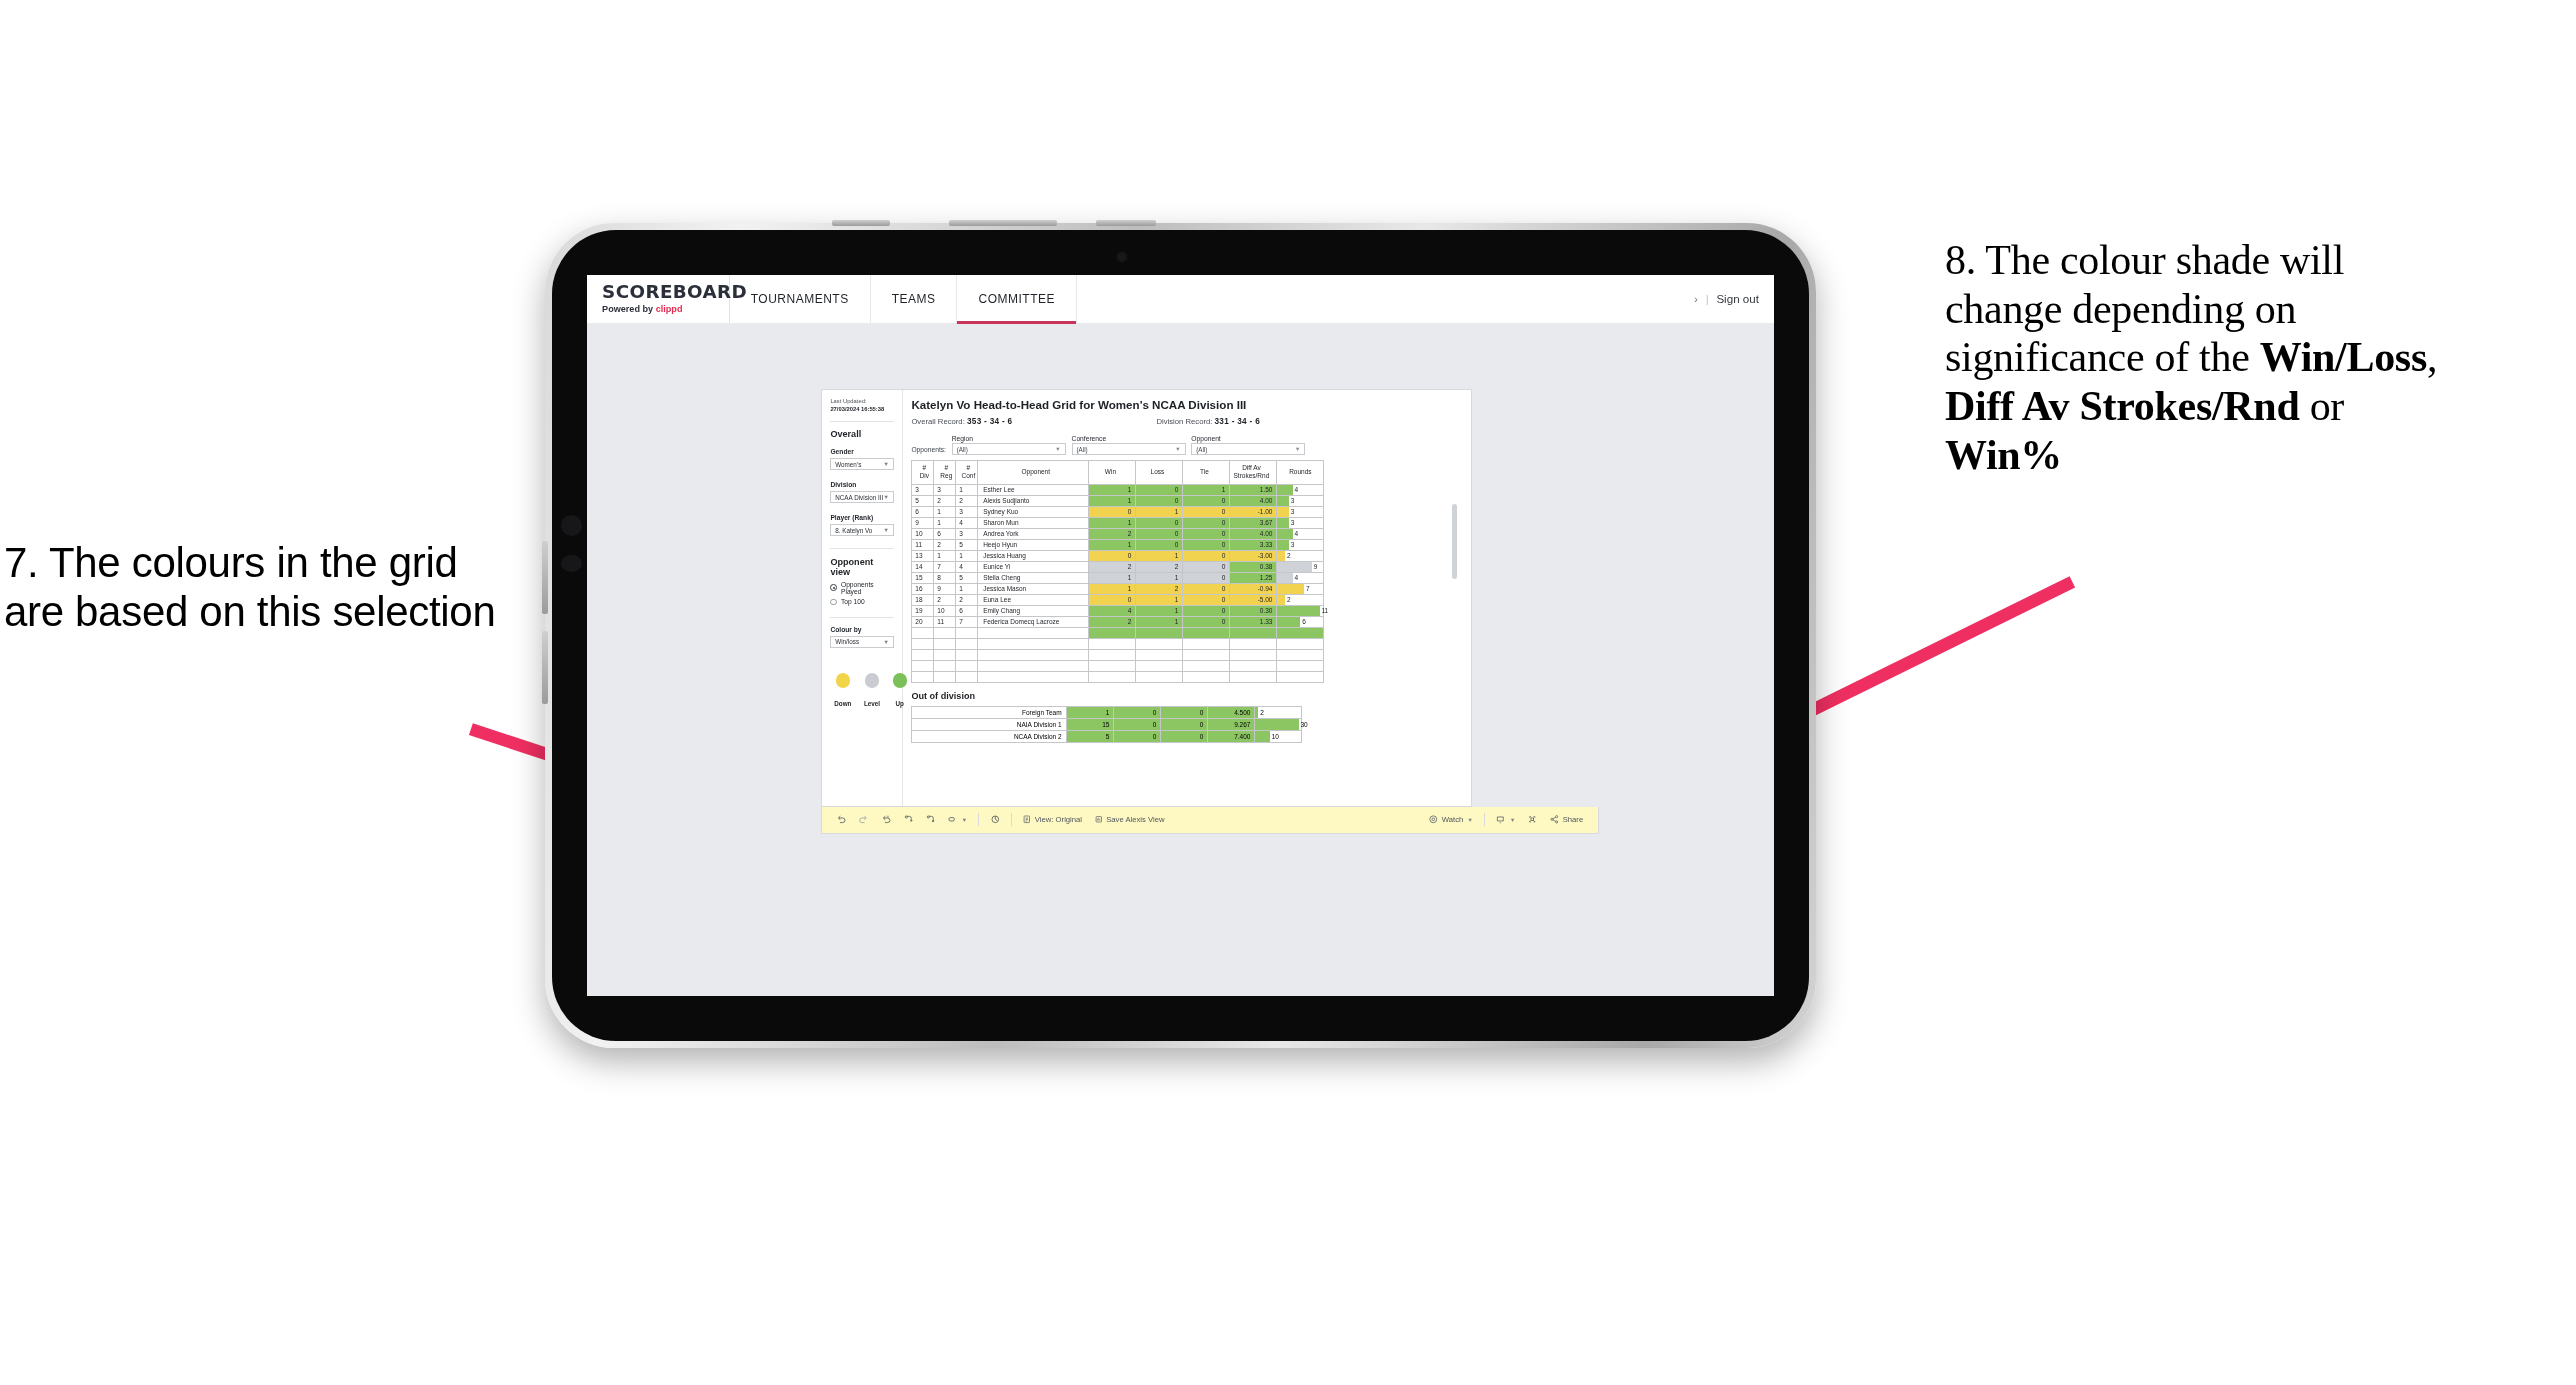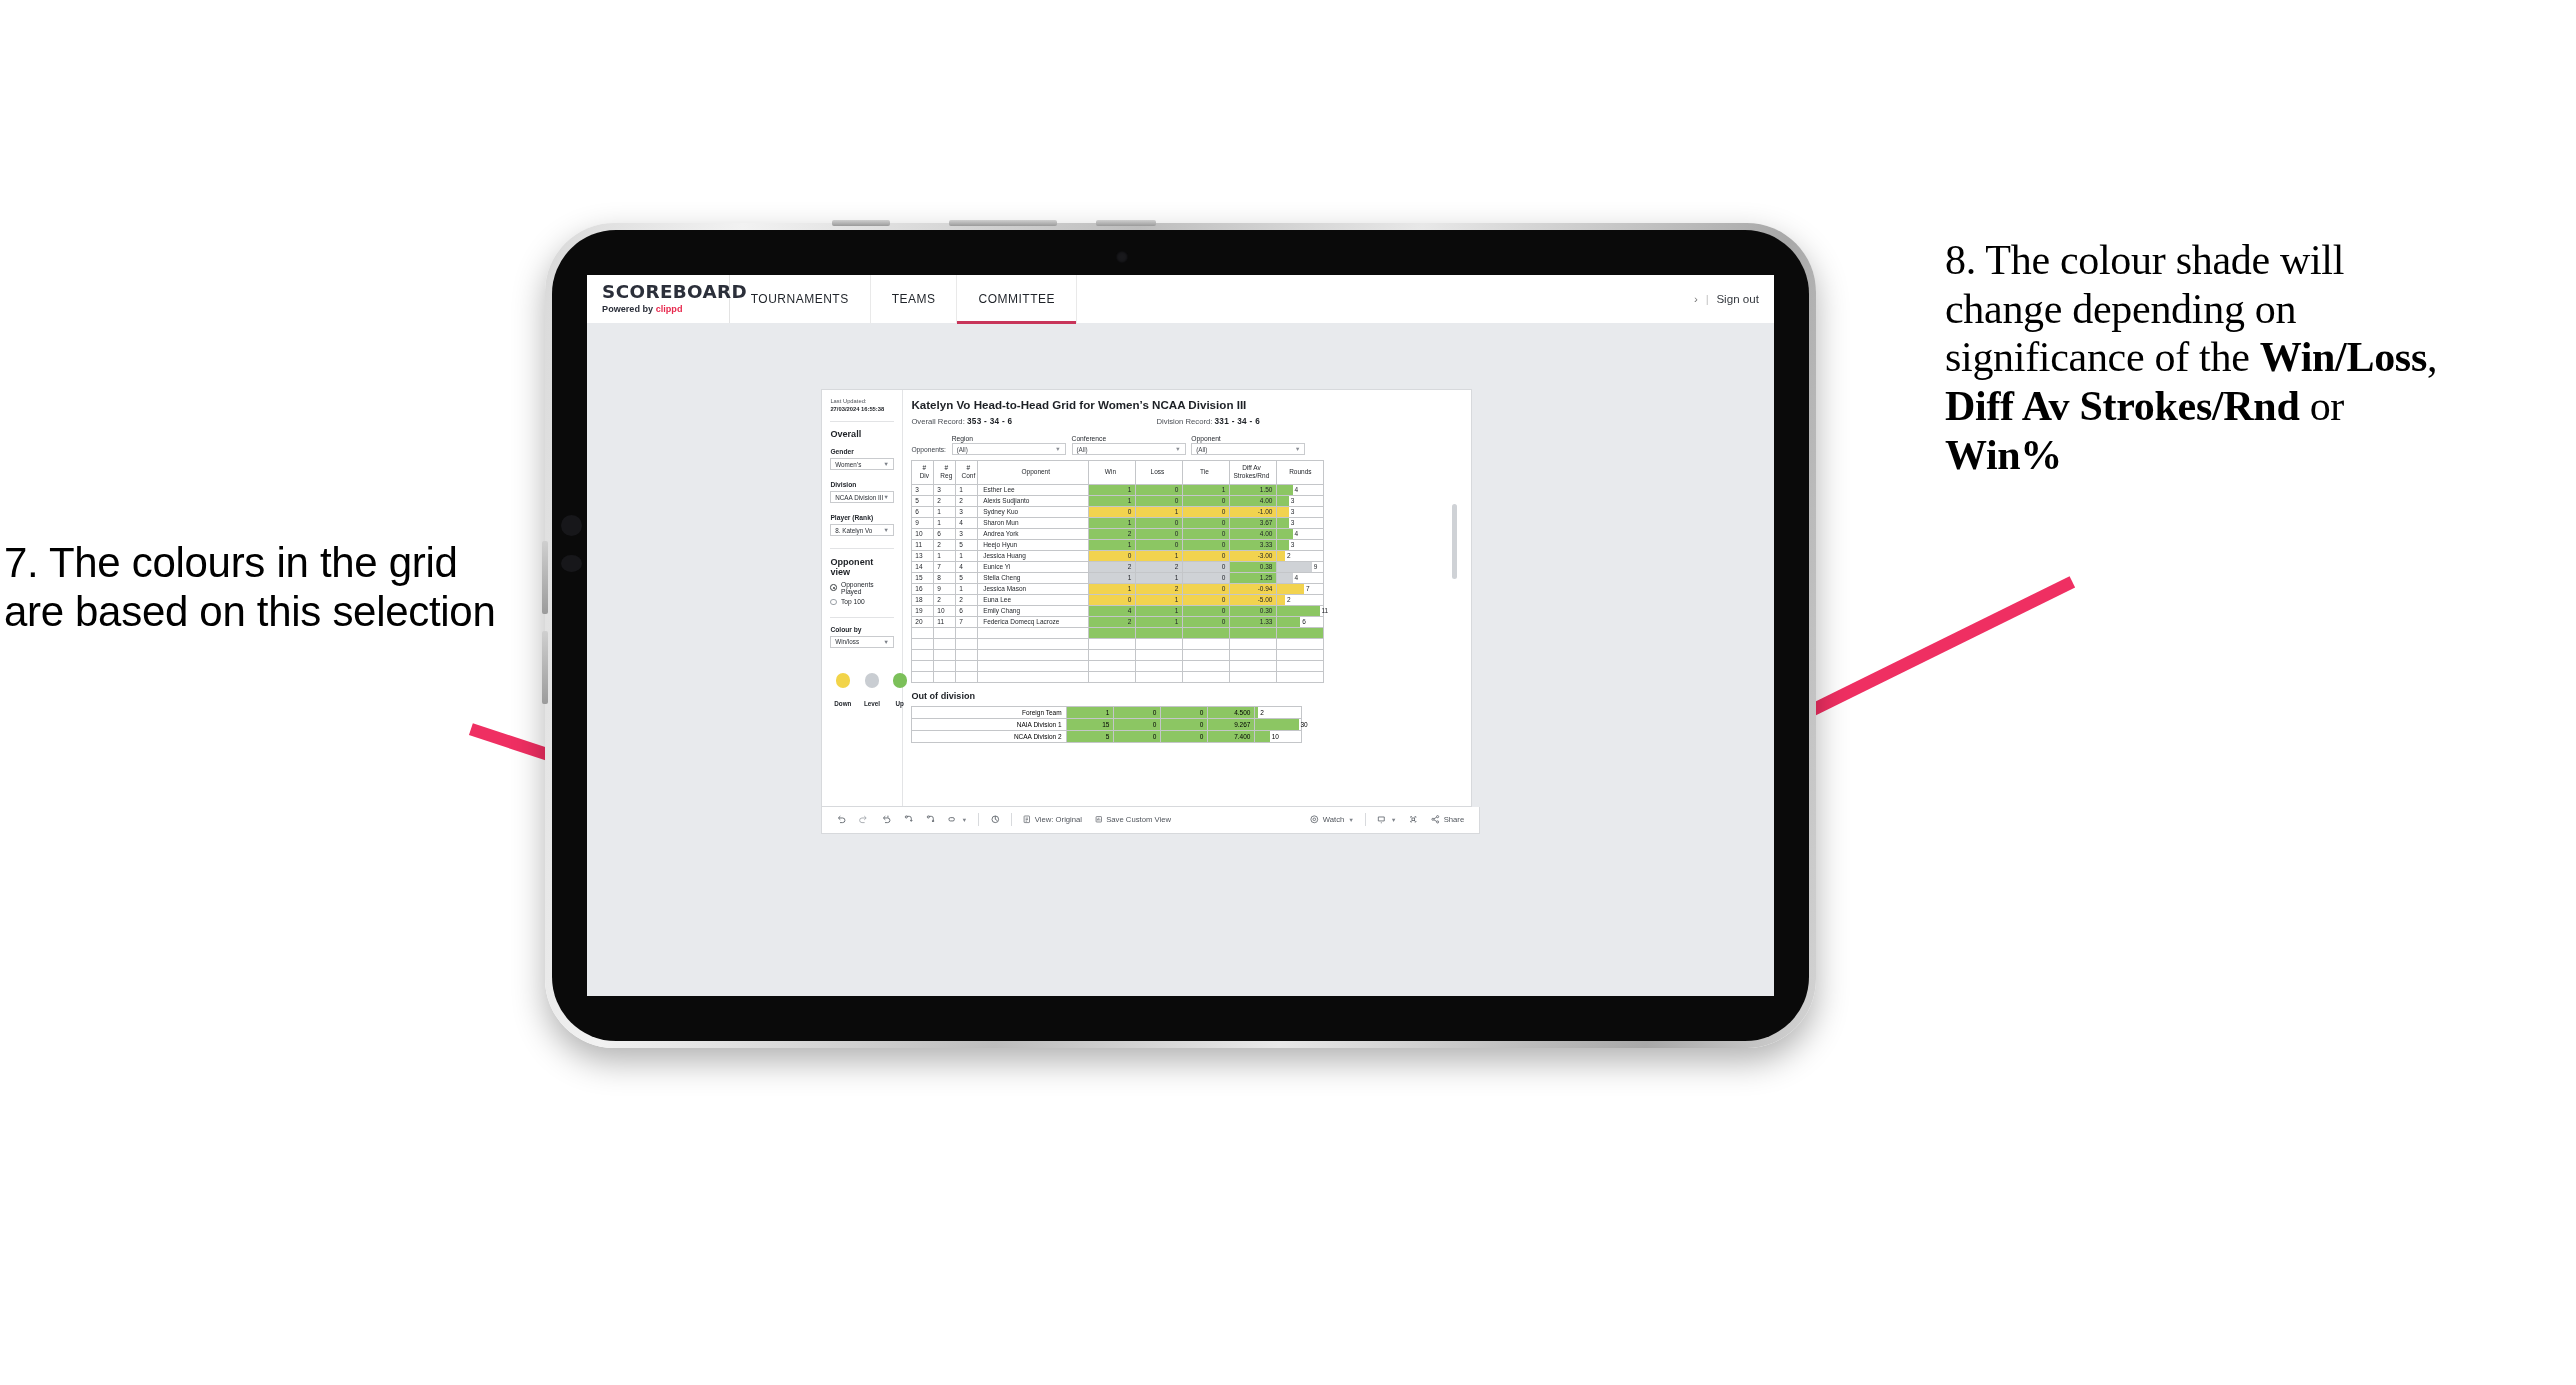--- a/index.html
+++ b/index.html
@@ -201,22 +201,22 @@
   }
 
   
   .ood-title { font-size:9.1px; color:#1d2025; font-weight:bold; margin:8.7px 0 4.8px; }
   table.ood { border-collapse:collapse; font-size:6.5px; table-layout:fixed; }
   table.ood td { border:1px solid #c4c6c9; height:12px; padding:0; }
   .ood .c-name { width:155px; text-align:right; padding-right:4.8px !important; background:#fff; }
 
   
   .toolbar {
-    position:absolute; left:234px; top:447px; width:659px; height:27px;
-    background:#ffffff; border:1px solid #d7d9dc; border-top:none;
+    position:absolute; left:234px; top:447px; width:778px; height:27px;
+    background:#fef9c3; border:1px solid #d7d9dc; border-top:none;
     display:flex; align-items:center; padding:0 8.7px; gap:0;
     font-size:7.7px; color:#42474e;
   }
   .tb { display:flex; align-items:center; gap:2.9px; padding:0 5.8px; color:#50555c; }
   .tb svg { display:block; }
   .tb-sep { width:1px; height:12.5px; background:#d8dadd; margin:0 4.8px; }
   .tb-grow { margin-left:auto;text-align:center; }
   .tb-caret { font-size:5.8px; color:#80858c; margin-left:1px; }
 </style>
 </head>
@@ -718,21 +718,21 @@
                     <rect x="3.5" y="2.5" width="9" height="11" rx="1"></rect>
                     <path d="M6 6h4M6 8.5h4M6 11h2.5"></path>
                   </svg>
                 <span>View: Original</span>
               </span>
               <span class="tb">
                 <svg width="9.6" height="10.6" viewBox="0 0 16 16" fill="none" stroke="#5a5f66" stroke-width="1.2">
                     <rect x="3.5" y="3.5" width="9" height="9" rx="1"></rect>
                     <path d="M6 10V7M8 10V5.5M10 10V8"></path>
                   </svg>
-                <span>Save Custom View</span>
+                <span>Save Alexis View</span>
               </span>
               <span class="tb tb-grow">
                 <svg width="10.6" height="10.6" viewBox="0 0 16 16" fill="none" stroke="#5a5f66" stroke-width="1.2">
                     <circle cx="8" cy="8" r="5.2"></circle>
                     <circle cx="8" cy="8" r="2"></circle>
                   </svg>
                 <span>Watch</span>
                 <span class="tb-caret">▼</span>
               </span>
               <span class="tb-sep"></span>

